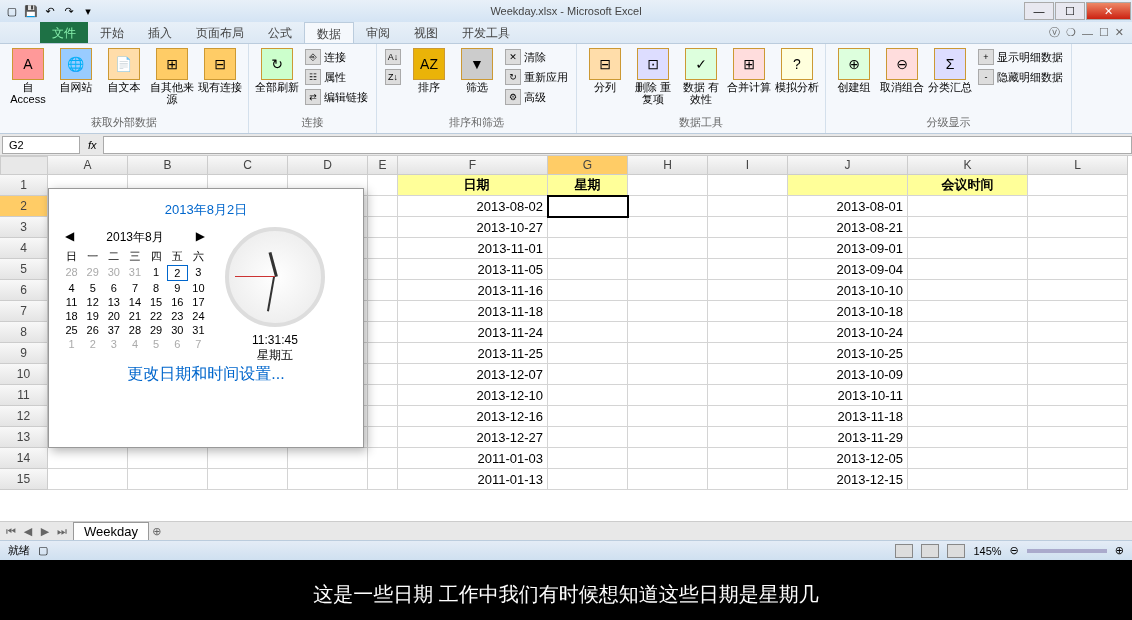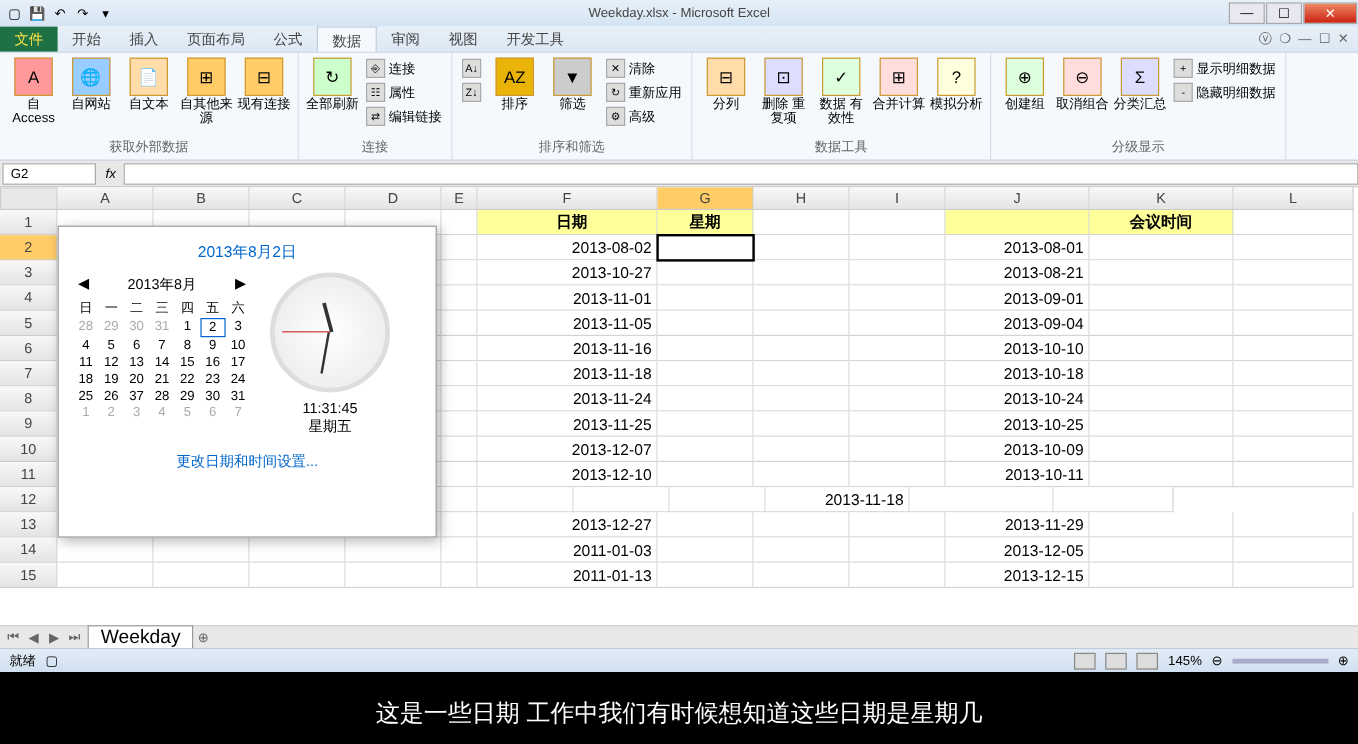--- a/index.html
+++ b/index.html
@@ -11,21 +11,21 @@
 .qat { display:flex; gap:3px; padding-left:4px; align-items:center; }
 .qat-ico { width:16px; height:16px; display:flex; align-items:center; justify-content:center; font-size:11px; }
 .titletext { position:absolute; left:50%; transform:translateX(-50%); color:#444; }
 .winctrl { margin-left:auto; display:flex; }
 .winbtn { width:30px; height:18px; display:flex; align-items:center; justify-content:center; font-size:11px; border:1px solid #aaa; margin-right:1px; background:#e8e8f0; }
 .winbtn.close { width:45px; background:linear-gradient(#e86,#c21); color:#fff; }
 
 
 .tabs { height:22px; background:linear-gradient(#e8f0f8,#dce8f4); display:flex; font-size:12px; border-bottom:1px solid #bcd; }
 .tab { padding:3px 12px; color:#444; cursor:pointer; }
-.tab.file { background:#1e7145; color:#fde047; }
+.tab.file { background:#1e7145; color:#86efac;margin-left:40px; }
 .tab.active { background:#f5f8fc; border:1px solid #bcd; border-bottom:none; }
 .tabs-right { margin-left:auto; display:flex; gap:6px; padding-right:8px; color:#666; font-size:11px; align-items:center; }
 
 
 .ribbon { height:90px; background:#f5f8fc; border-bottom:1px solid #bcd; display:flex; font-size:11px; }
 .group { border-right:1px solid #d4e0ec; padding:2px 6px; display:flex; flex-direction:column; }
 .group-body { flex:1; display:flex; gap:4px; align-items:flex-start; padding-top:2px; }
 .group-label { text-align:center; color:#666; font-size:11px; padding:1px 0; }
 .bigbtn { display:flex; flex-direction:column; align-items:center; width:44px; gap:1px; cursor:pointer; }
 .bigbtn .ic { width:32px; height:32px; background:#fc6; border:1px solid #c93; display:flex; align-items:center; justify-content:center; font-size:14px; }
@@ -51,42 +51,42 @@
 .cells { position:relative; }
 .row { display:flex; height:21px; }
 .cell { border-right:1px solid #d4d4d4; border-bottom:1px solid #d4d4d4; font-size:13px; padding:0 4px; display:flex; align-items:center; justify-content:flex-end; background:#fff; overflow:hidden; white-space:nowrap; }
 .cell.hdr { background:#ffff99; font-weight:bold; justify-content:center; }
 .cell.selected { outline:2px solid #000; outline-offset:-1px; z-index:5; position:relative; }
 
 
 .sheettabs { height:19px; background:#e8e8e8; display:flex; align-items:center; font-size:11px; border-top:1px solid #ccc; }
 .nav { display:flex; gap:1px; padding:0 3px; }
 .navbtn { width:16px; text-align:center; color:#666; cursor:pointer; }
-.stab { padding:1px 10px; background:#fff; border:1px solid #999; border-bottom:none; font-size:16px; }
+.stab { padding:1px 10px; background:#fff; border:1px solid #999; border-bottom:none; font-size:13px; }
 
 
 .status { height:20px; background:linear-gradient(#e4ecf6,#cfe0f0); display:flex; align-items:center; font-size:11px; padding:0 8px; border-top:1px solid #bcd; }
 .status-right { margin-left:auto; display:flex; gap:8px; align-items:center; }
 .viewbtn { width:18px; height:14px; border:1px solid #888; background:#ddd; }
 .zoomslider { width:80px; height:4px; background:#aac; }
 
 
 .popup { position:absolute; left:48px; top:188px; width:316px; height:260px; background:#fff; border:1px solid #999; box-shadow:3px 3px 10px rgba(0,0,0,0.3); padding:12px; font-size:12px; }
 .pdate { text-align:center; color:#06c; font-size:13px; margin-bottom:8px; }
 .pbody { display:flex; gap:16px; }
 .cal { width:148px; }
 .calhead { display:flex; justify-content:space-between; padding:2px 4px; font-size:12px; }
 .calgrid { display:grid; grid-template-columns:repeat(7,1fr); font-size:11px; text-align:center; }
 .calgrid div { padding:1px 0; }
 .calgrid .dim { color:#aaa; }
 .calgrid .today { border:1px solid #06c; }
 .clock { text-align:center; }
 .clockface { width:100px; height:100px; border-radius:50%; border:4px solid #ddd; background:radial-gradient(#fff,#e8e8e8); position:relative; margin-bottom:6px; }
 .hand { position:absolute; left:50%; top:50%; transform-origin:0 0; background:#333; }
-.plink { color:#06c; text-align:center; margin-top:12px; font-size:12px; cursor:pointer; }
+.plink { color:#06c; text-align:center; font-size:16px; cursor:pointer; }
 
 .subtitle { position:absolute; bottom:12px; width:100%; text-align:center; color:#fff; font-size:20px; }
 </style>
 </head>
 <body>
 
 <div class="window">
   <div class="titlebar">
     <div class="qat">
       <div class="qat-ico">▢</div>
@@ -459,20 +459,21 @@
               <div class="cell" style="width: 120px;">2013-10-11</div>
               <div class="cell" style="width: 120px;"></div>
               <div class="cell" style="width: 100px;"></div>
             </div>
             <div class="row">
               <div class="cell" style="width: 80px;"></div>
               <div class="cell" style="width: 80px;"></div>
               <div class="cell" style="width: 80px;"></div>
               <div class="cell" style="width: 80px;"></div>
               <div class="cell" style="width: 30px;"></div>
+              <div class="cell" style="width: 150px;">2013-12-16</div>
               <div class="cell" style="width: 80px;"></div>
               <div class="cell" style="width: 80px;"></div>
               <div class="cell" style="width: 80px;"></div>
               <div class="cell" style="width: 120px;">2013-11-18</div>
               <div class="cell" style="width: 120px;"></div>
               <div class="cell" style="width: 100px;"></div>
             </div>
             <div class="row">
               <div class="cell" style="width: 80px;"></div>
               <div class="cell" style="width: 80px;"></div>

